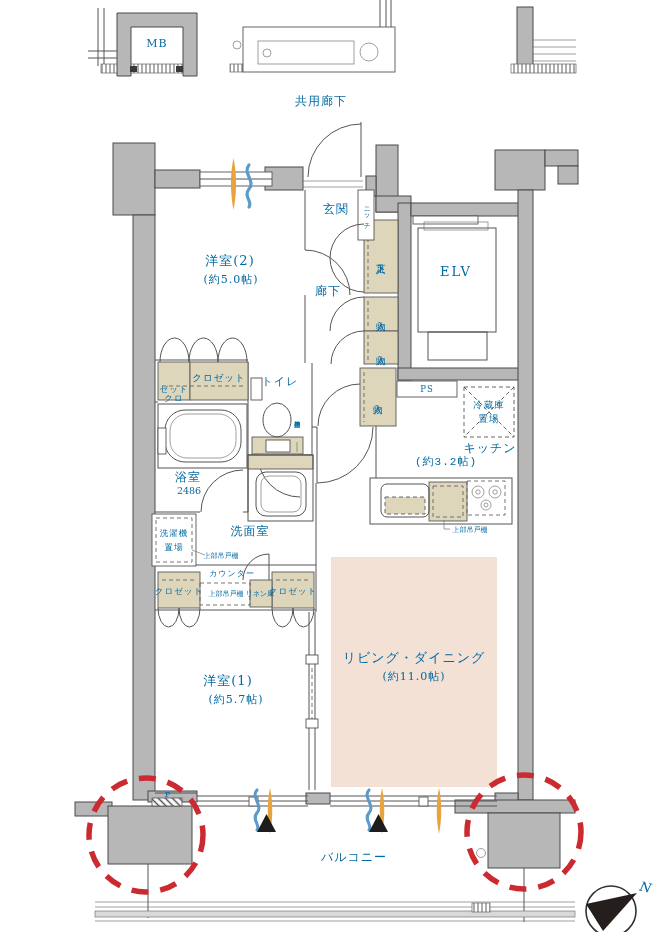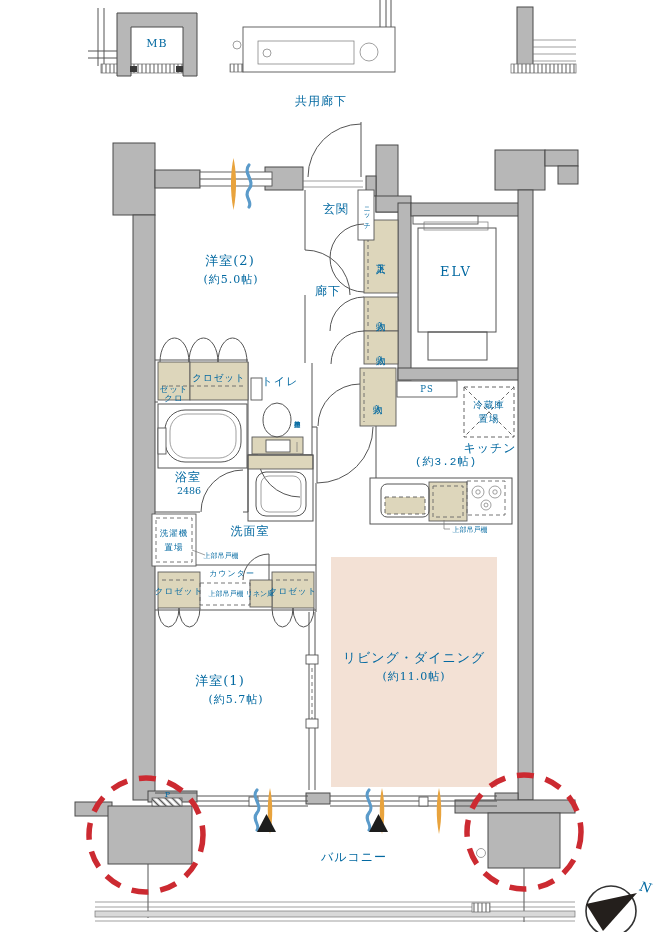--- a/index.html
+++ b/index.html
@@ -316,21 +316,21 @@
 <div class="lbl f85" style="left:174px;top:547px;">置場</div>
 <div class="lbl f7" style="left:221px;top:556px;">上部吊戸棚</div>
 
 <div class="lbl f8" style="left:222px;top:574px;padding-left:20px;">カウンター</div>
 <div class="lbl f7" style="left:226px;top:594px;">上部吊戸棚</div>
 <div class="lbl f7" style="left:260px;top:594px;">リネン庫</div>
 
 <div class="lbl f85" style="left:179px;top:591px;">クロゼット</div>
 <div class="lbl f85" style="left:293px;top:591px;">クロゼット</div>
 
-<div class="lbl f13" style="left:220px;top:681px;">洋室(1)</div>
+<div class="lbl f13" style="left:228px;top:681px;">洋室(1)</div>
 <div class="lbl f10" style="left:236px;top:700px;">(約5.7帖)</div>
 
 <div class="lbl f13" style="left:414px;top:658px;">リビング・ダイニング</div>
 <div class="lbl f11" style="left:414px;top:677px;">(約11.0帖)</div>
 
 <div class="lbl f7" style="left:470px;top:530px;">上部吊戸棚</div>
 
 <div class="lbl f8" style="left:168px;top:795px;">P</div>
 <div class="lbl f12" style="left:338px;top:857px;margin-left:16px;">バルコニー</div>
 

